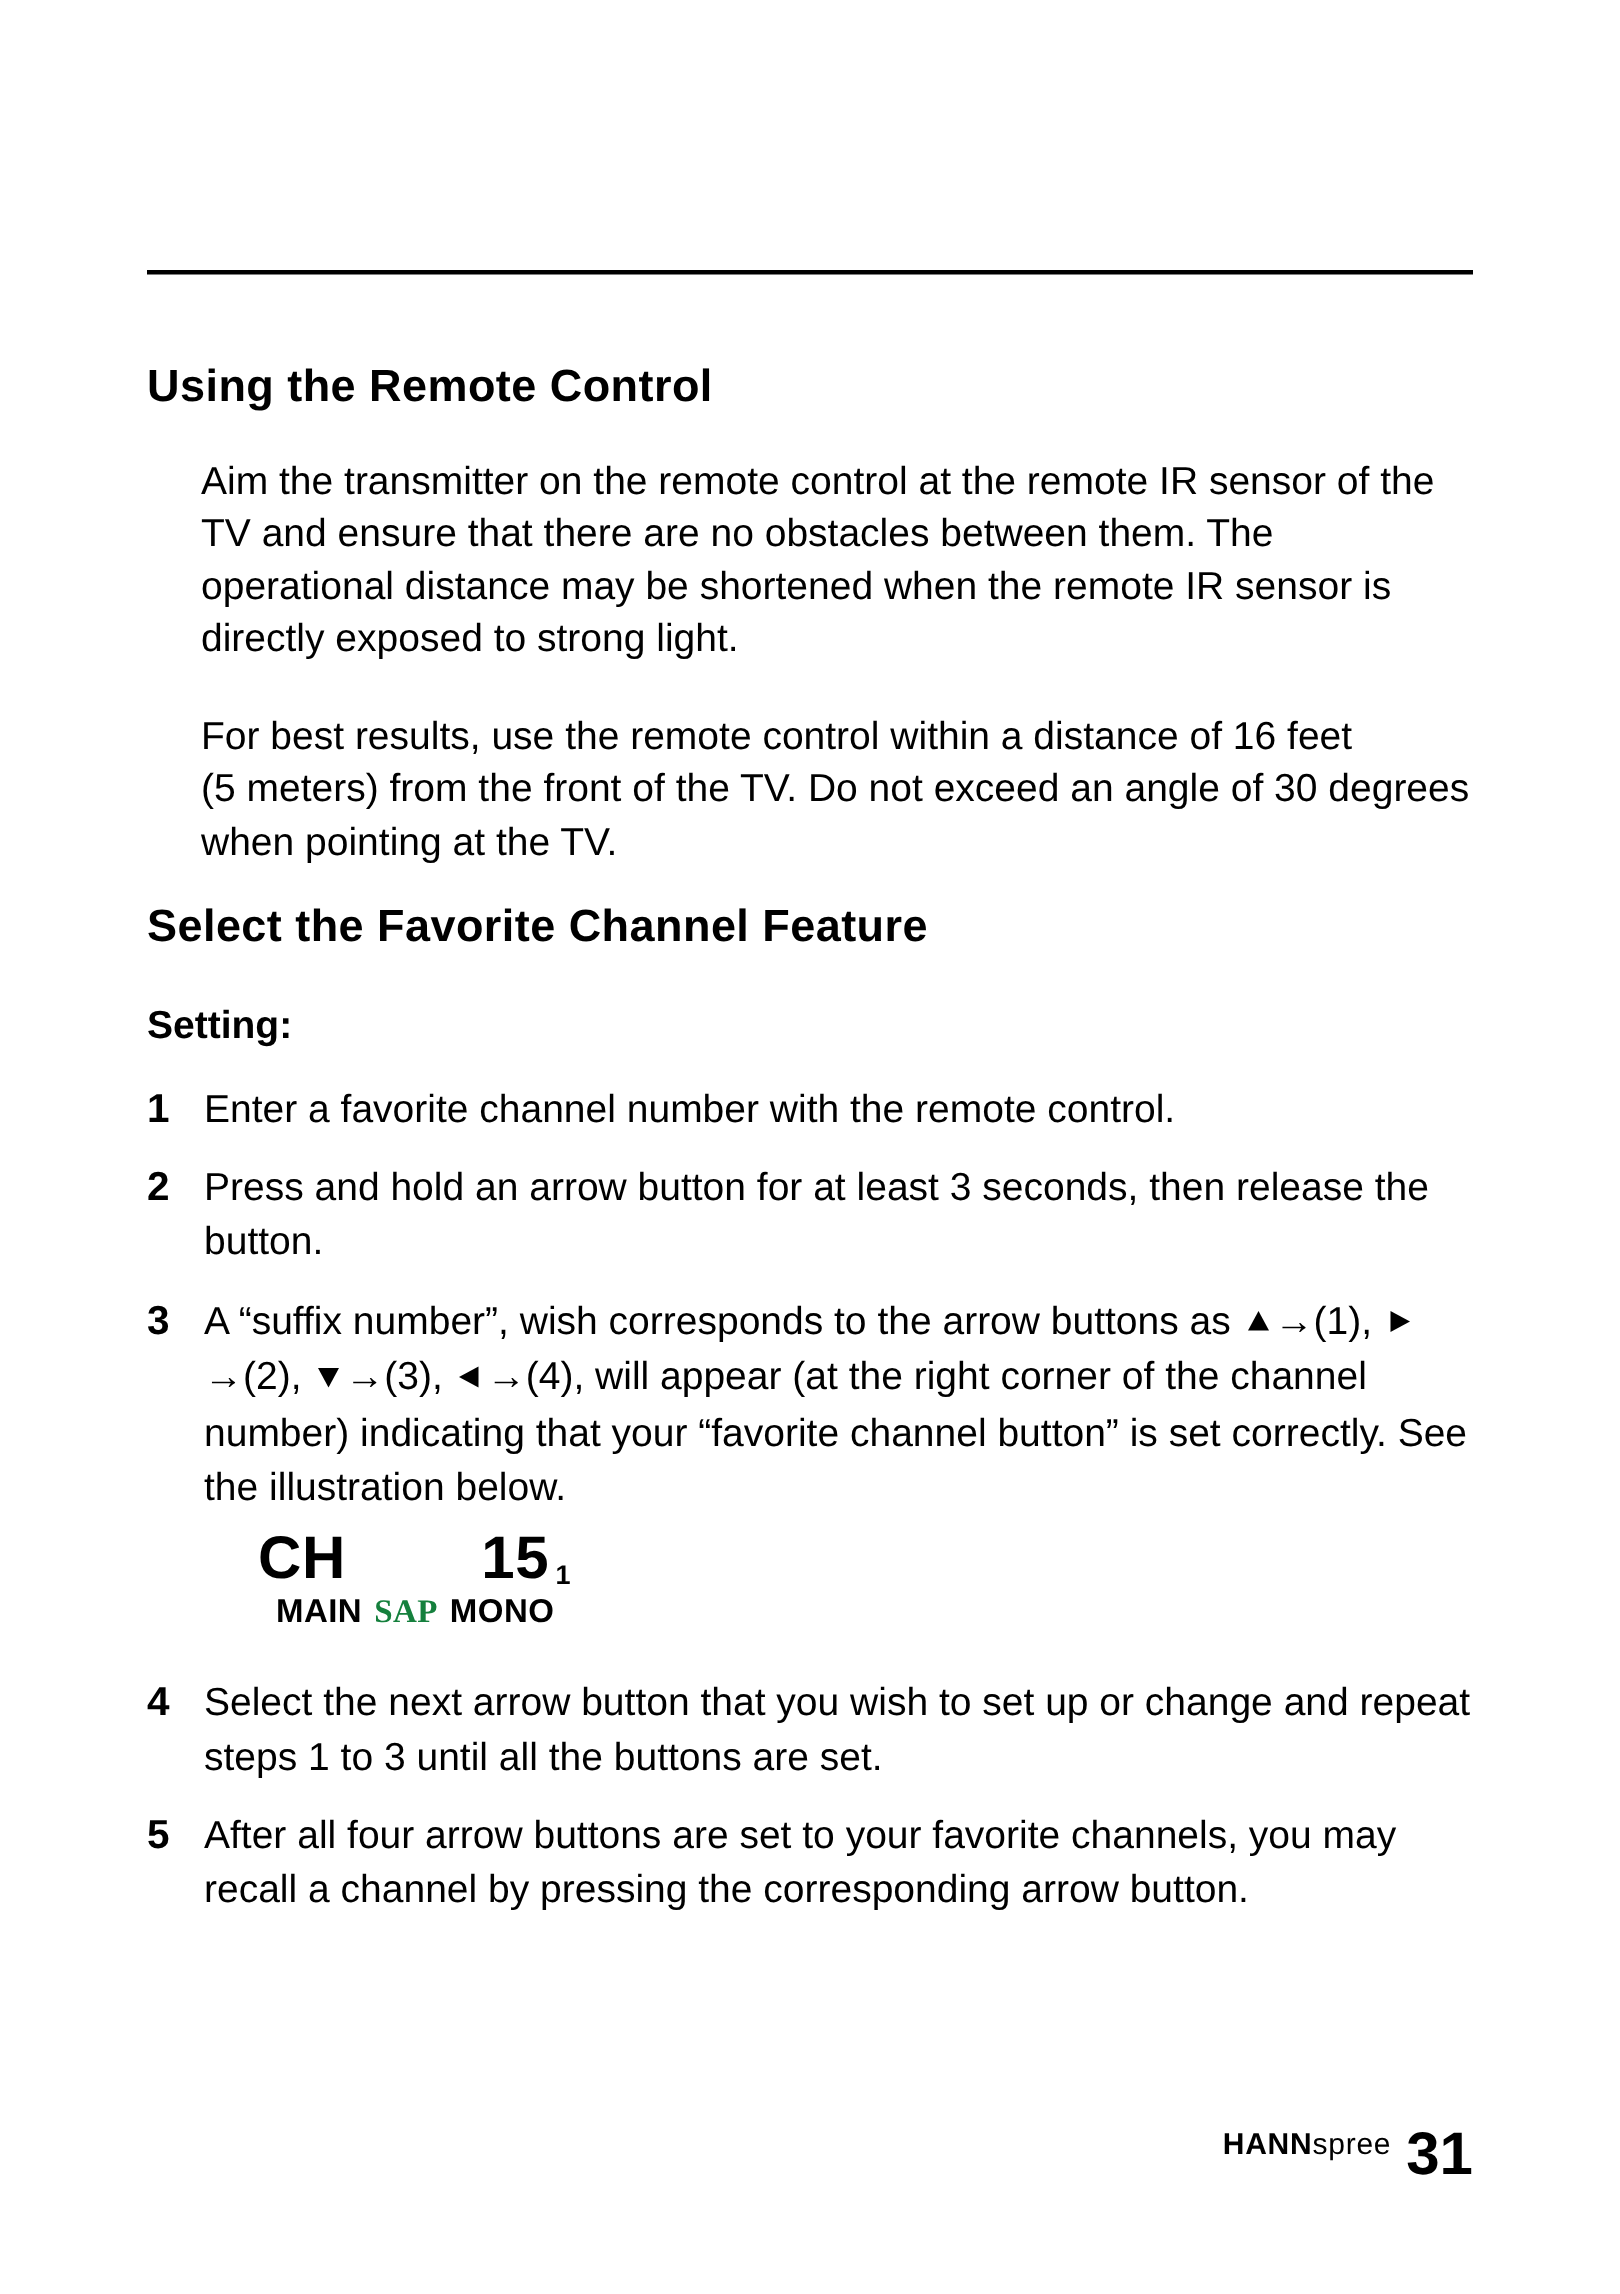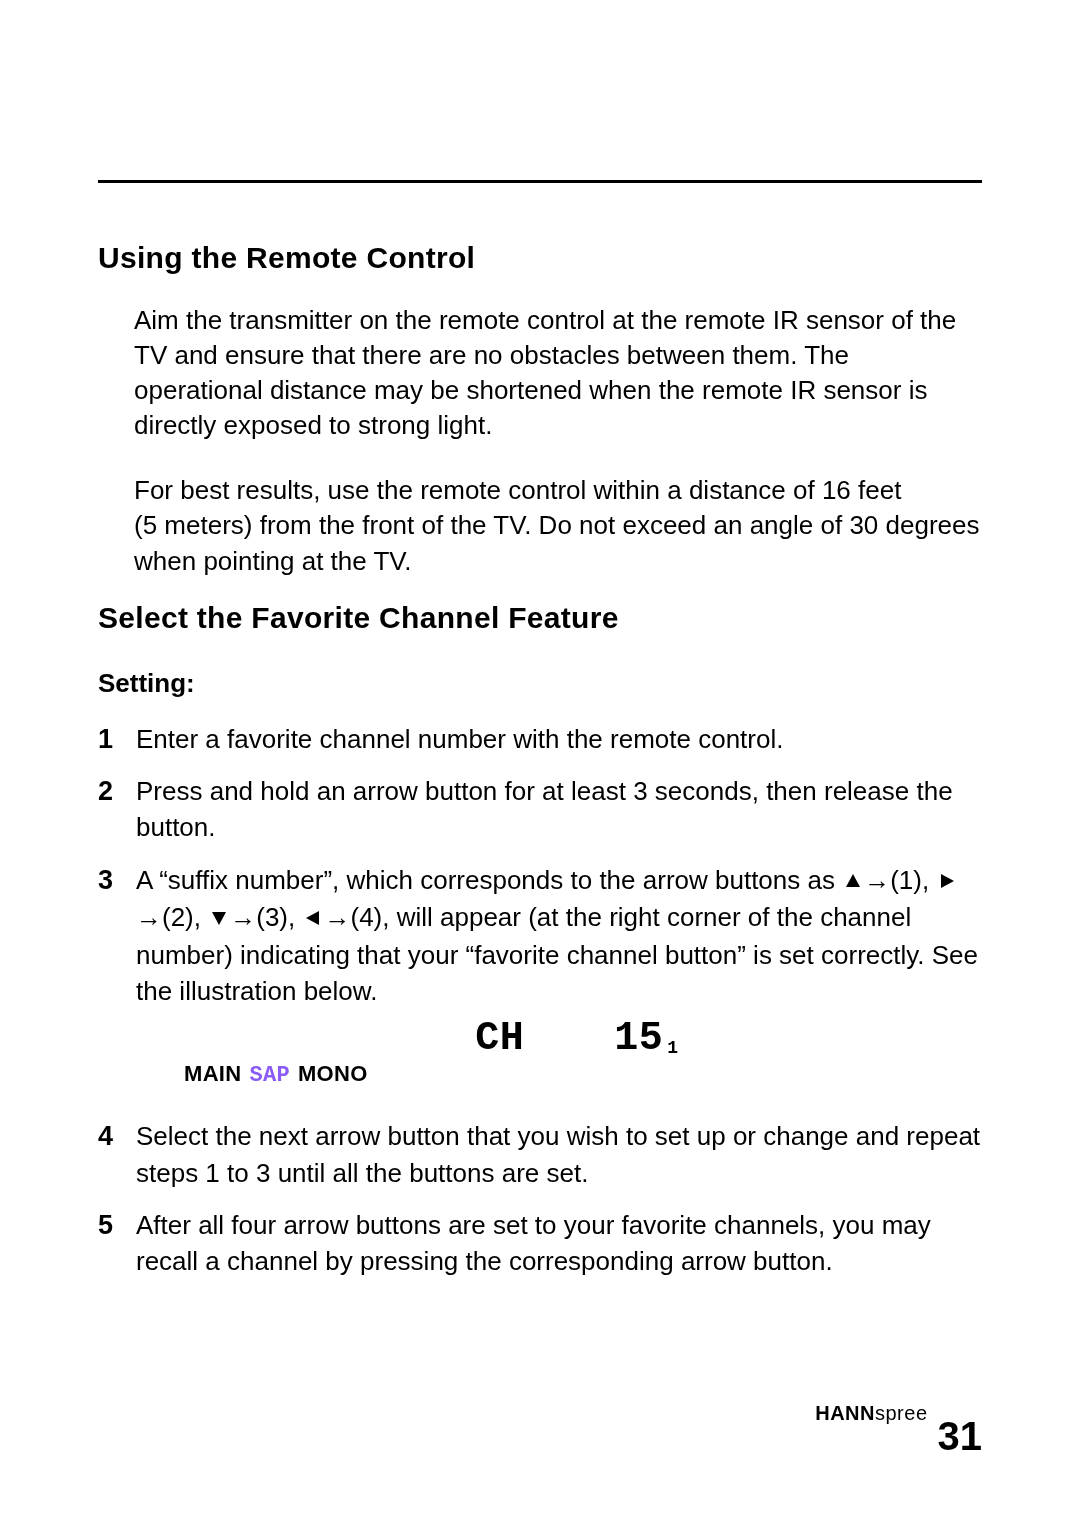--- a/index.html
+++ b/index.html
@@ -66,43 +66,42 @@
   .rarr {
     font-size: 26px;
   }
   .illustration {
     margin: 10px 0 26px 36px;
   }
   .illus-line1 {
     font-weight: 900;
     font-size: 40px;
     letter-spacing: 0.5px;
-    font-family: Liberation Mono, monospace;
+    font-family: Liberation Sans, sans-serif;
     line-height: 1;
-    text-align: center;
   }
   .illus-ch { font-size: 40px; font-weight: 900; }
   .illus-gap { display: inline-block; width: 90px; }
   .illus-num { font-size: 40px; font-weight: 900; }
   .illus-suffix { font-size: 18px; font-weight: 900; vertical-align: -4px; margin-left: 4px;}
   .illus-line2 {
     font-weight: 900;
     font-size: 22px;
     letter-spacing: 0.3px;
     font-family: Arial, sans-serif;
     margin-top: 0px;
     margin-left: 12px;
   }
-  .illus-sap { color: #8b5cf6; margin: 0 8px; font-family: Liberation Mono, monospace; font-stretch: condensed;}
+  .illus-sap { color: #15803d; margin: 0 8px; font-family: Liberation Serif, serif; font-stretch: condensed;}
   .footer {
     position: absolute;
     bottom: 70px;
     right: 98px;
     display: flex;
-    align-items: flex-start;
+    align-items: center;
     gap: 10px;
   }
   .brand {
     font-size: 20px;
     letter-spacing: 0.5px;
   }
   .brand-bold { font-weight: 900; }
   .brand-light { font-weight: 400; }
   .page-num {
     font-size: 40px;
@@ -127,21 +126,21 @@
 
   <p class="sub-heading">Setting:</p>
 
   <ol class="steps">
 
     <li><span>Enter a favorite channel number with the remote control.</span></li>
 
     <li><span>Press and hold an arrow button for at least 3 seconds, then release the button.</span></li>
 
     <li>
-      <span>A “suffix number”, which corresponds to the arrow buttons as </span>
+      <span>A “suffix number”, wish corresponds to the arrow buttons as </span>
       <span class="arrow-icon"><svg width="18" height="18" viewBox="0 0 18 18">
             <polygon points="9,2 16,15 2,15" fill="#000"></polygon>
           </svg></span><span class="rarr">→</span><span>(1), </span>
       <span class="arrow-icon"><svg width="18" height="18" viewBox="0 0 18 18">
             <polygon points="3,2 16,9 3,16" fill="#000"></polygon>
           </svg></span><span class="rarr">→</span><span>(2), </span>
       <span class="arrow-icon"><svg width="18" height="18" viewBox="0 0 18 18">
             <polygon points="2,3 16,3 9,16" fill="#000"></polygon>
           </svg></span><span class="rarr">→</span><span>(3), </span>
       <span class="arrow-icon"><svg width="18" height="18" viewBox="0 0 18 18">

